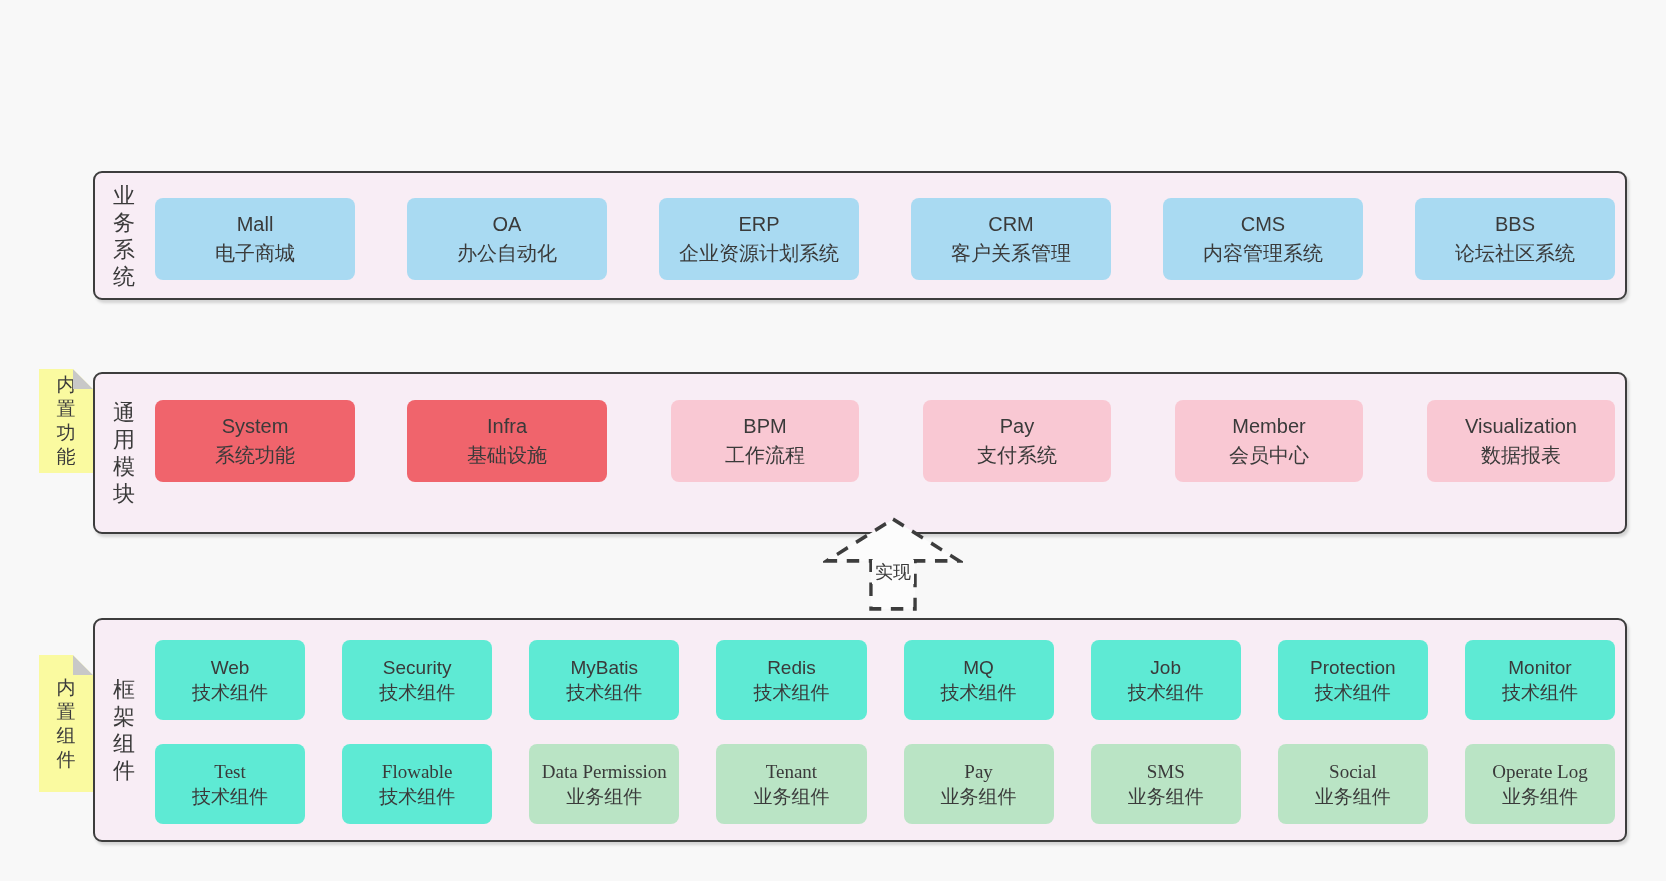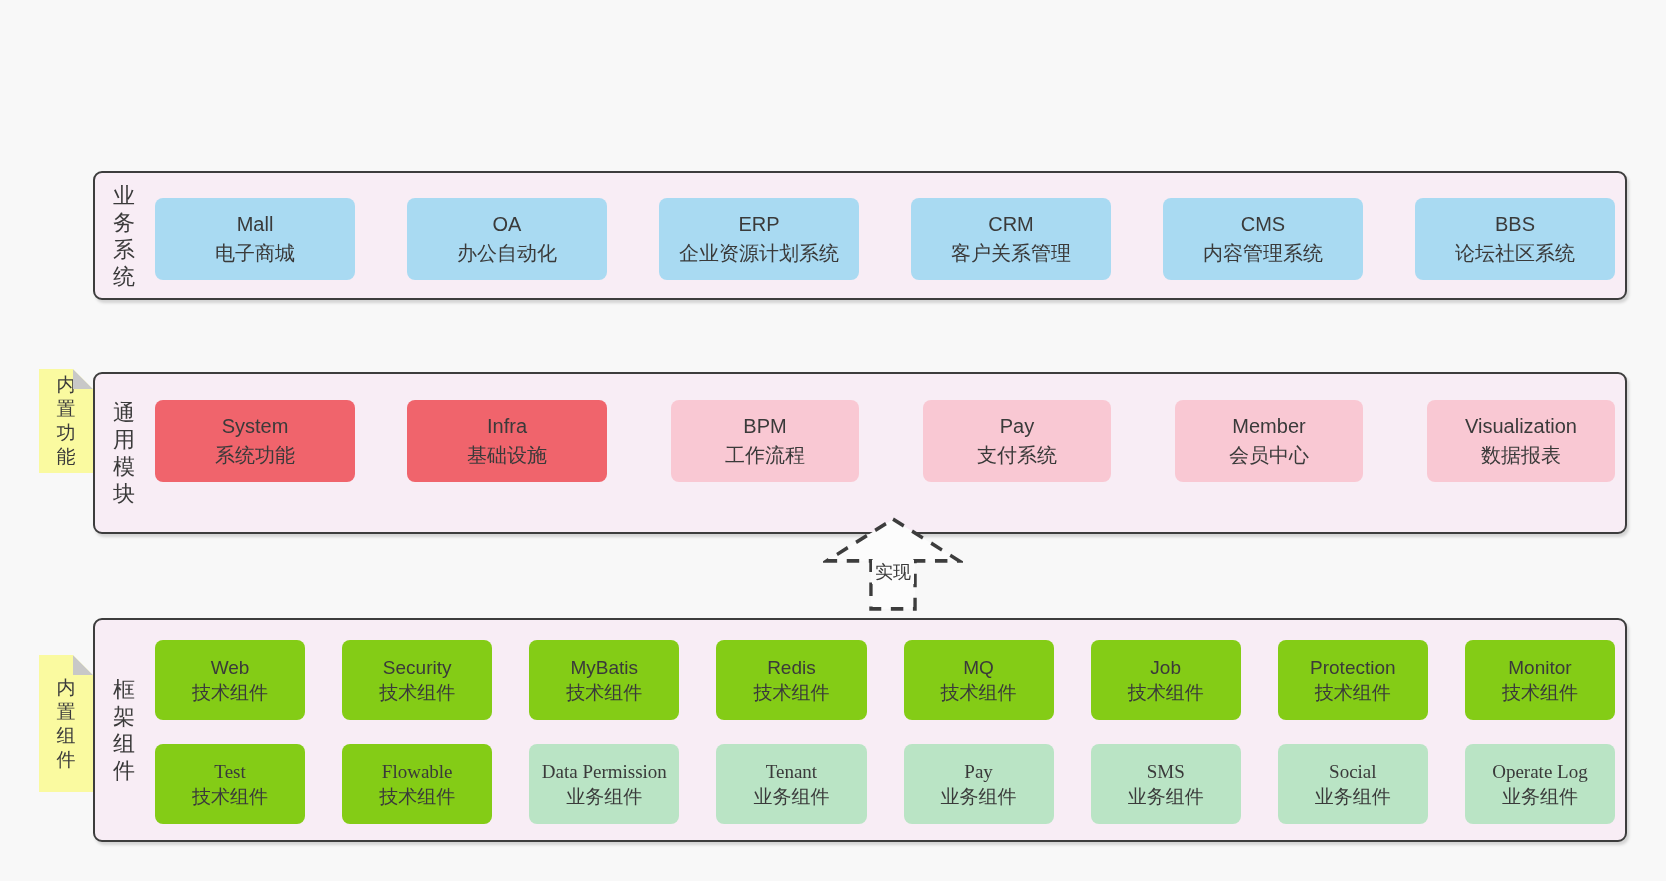--- a/index.html
+++ b/index.html
@@ -24,21 +24,21 @@
   .s3 .row1{top:20px;}
   .s3 .row2{top:124px;font-family:Liberation Serif, serif;}
 
   .cell{border-radius:8px;display:flex;flex-direction:column;align-items:center;justify-content:center;
         text-align:center;padding:12px 6px;}
   .s1 .cell,.s2 .cell{font-size:20px;line-height:29px;}
   .s3 .cell{font-size:19px;line-height:25px;}
   .blue{background:#a9daf2;}
   .red{background:#f0646c;}
   .pink{background:#f9c8d3;margin-left:12px;}
-  .green{background:#84cc16;}
+  .green{background:#5eead4;}
   .green-light{background:#bae4c5;}
 
   
   .note{position:absolute;width:54px;background:#fafaa0;display:flex;align-items:center;justify-content:center;
         clip-path:polygon(0 0,calc(100% - 20px) 0,100% 20px,100% 100%,0 100%);
         filter:drop-shadow(1px 2px 2px rgba(0,0,0,0.2));}
   .note-mid{left:39px;top:369px;height:104px;}
   .note-bot{left:39px;top:655px;height:137px;}
   .note-text{width:22px;word-break:break-all;font-size:19px;line-height:24px;text-align:center;}
   .fold{position:absolute;top:0;right:0;width:20px;height:20px;background:#c8c8c8;

